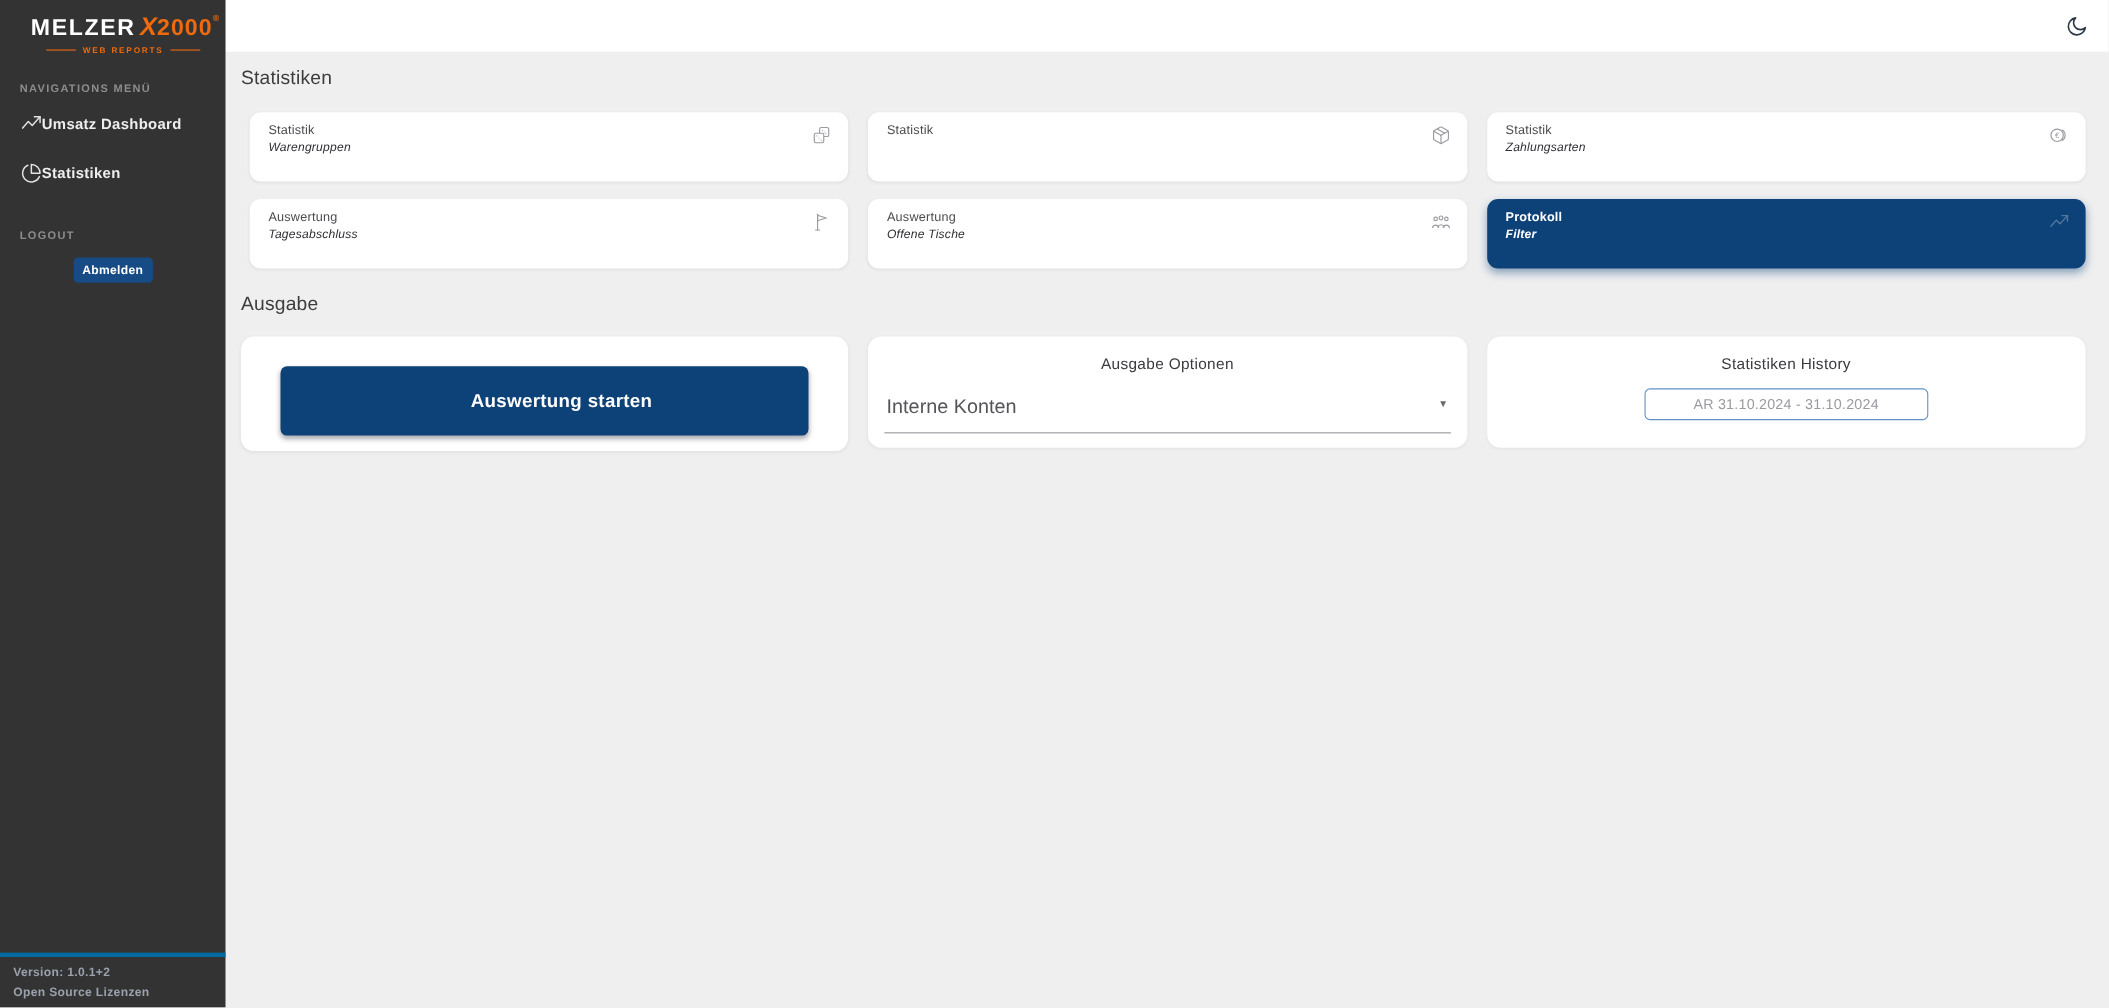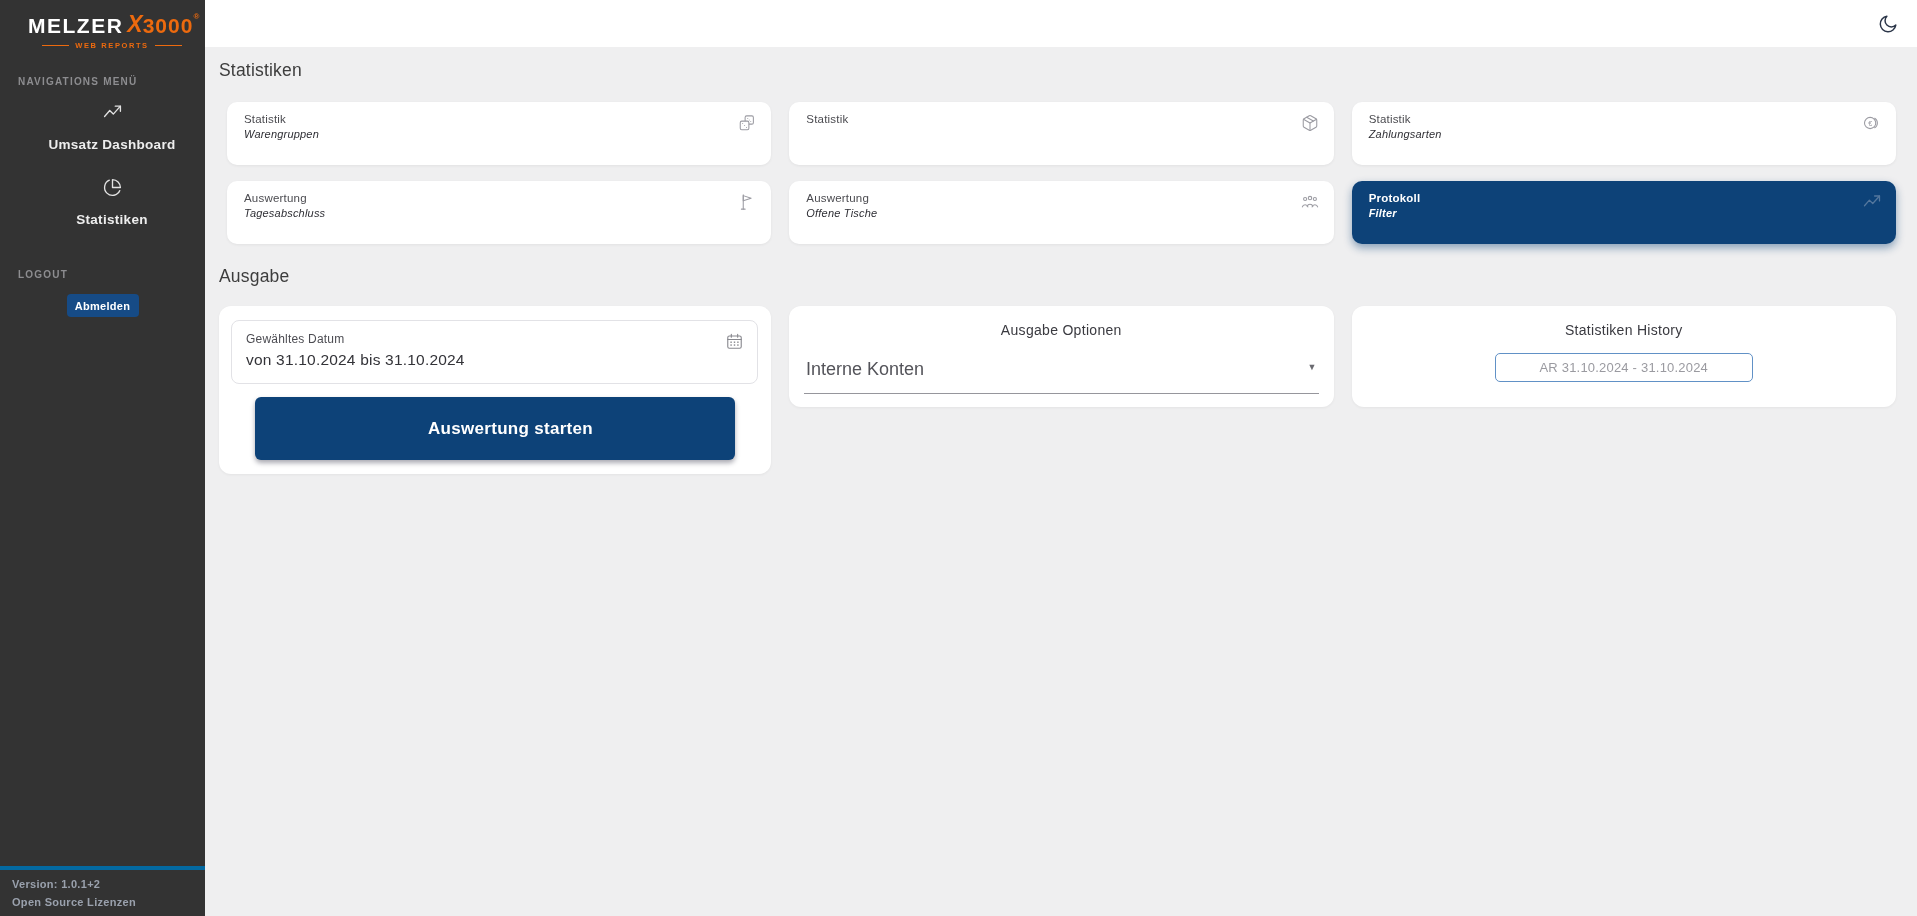--- a/index.html
+++ b/index.html
@@ -27,23 +27,23 @@
   .brand-reg { color:#ed6a0e; font-size:8px; font-weight:bold; margin-top:-2px; }
   .logo-line2 { display:flex; align-items:center; gap:6px; margin:3px 0 0 14px; width:140px; }
   .logo-rule { flex:1; height:1px; background:#ed6a0e; }
   .brand-sub { color:#ed6a0e; font-size:7.5px; font-weight:bold; letter-spacing:1.6px; white-space:nowrap; }
 
   .nav-label {
     color:#8d8d90; font-size:10px; font-weight:bold; letter-spacing:1.2px;
     padding:26px 0 0 18px;
   }
   .nav-item {
-    display:flex; align-items:center; gap:15px;
+    display:flex; align-items:center; 
     padding:10px 0 10px 19px; margin-top:6px;
-    color:#eeeeee; cursor:pointer;flex-direction:column;
+    color:#eeeeee; cursor:pointer;
   }
   .nav-item .nav-ico { color:#e2e2e2; }
   .nav-item-label { font-size:13.5px; font-weight:bold; letter-spacing:.3px; }
 
   .logout-label {
     color:#8d8d90; font-size:10px; font-weight:bold; letter-spacing:1.2px;
     padding:32px 0 0 18px;
   }
   .logout-btn {
     margin:14px auto 0 auto;
@@ -144,21 +144,21 @@
   }
 </style>
 </head>
 <body>
 
 <aside class="sidebar">
   <div class="logo">
     <div class="logo-line1">
       <span class="brand-melzer">MELZER</span>
       <span class="brand-x">X</span>
-      <span class="brand-num">3000</span>
+      <span class="brand-num">2000</span>
       <span class="brand-reg">®</span>
     </div>
     <div class="logo-line2">
       <span class="logo-rule"></span>
       <span class="brand-sub">WEB REPORTS</span>
       <span class="logo-rule"></span>
     </div>
   </div>
 
   <div class="nav-label">NAVIGATIONS MENÜ</div>
@@ -286,38 +286,20 @@
           </svg>
         </span>
       </div>
     </div>
 
     <div class="section-title title-2">Ausgabe</div>
 
     <div class="output-row">
 
       <div class="panel date-panel">
-        <div class="date-box">
-          <div class="date-label">Gewähltes Datum</div>
-          <div class="date-value">von 31.10.2024 bis 31.10.2024</div>
-          <span class="cal-ico">
-            <svg width="19" height="19" viewBox="0 0 24 24" fill="none" stroke="currentColor" stroke-width="1.4" stroke-linecap="round" stroke-linejoin="round">
-              <rect x="3.5" y="5" width="17" height="15.5" rx="2"></rect>
-              <line x1="8" y1="3" x2="8" y2="6.5"></line>
-                <line x1="16" y1="3" x2="16" y2="6.5"></line>
-              <line x1="3.5" y1="9.5" x2="20.5" y2="9.5"></line>
-              <rect x="6.8" y="12" width="1.8" height="1.8" fill="currentColor" stroke="none"></rect>
-              <rect x="11.1" y="12" width="1.8" height="1.8" fill="currentColor" stroke="none"></rect>
-              <rect x="15.4" y="12" width="1.8" height="1.8" fill="currentColor" stroke="none"></rect>
-              <rect x="6.8" y="15.6" width="1.8" height="1.8" fill="currentColor" stroke="none"></rect>
-              <rect x="11.1" y="15.6" width="1.8" height="1.8" fill="currentColor" stroke="none"></rect>
-              <rect x="15.4" y="15.6" width="1.8" height="1.8" fill="currentColor" stroke="none"></rect>
-            </svg>
-          </span>
-        </div>
         <button class="start-btn">Auswertung starten</button>
       </div>
 
       <div class="panel options-panel">
         <div class="panel-title">Ausgabe Optionen</div>
         <div class="select-field">
           <span class="select-value">Interne Konten</span>
           <span class="select-arrow">▼</span>
         </div>
       </div>

